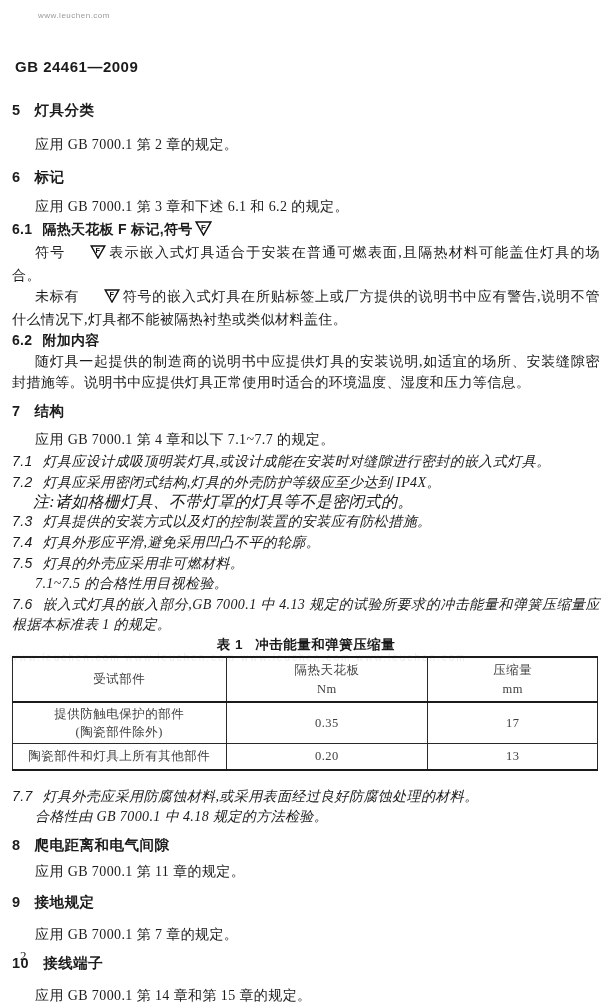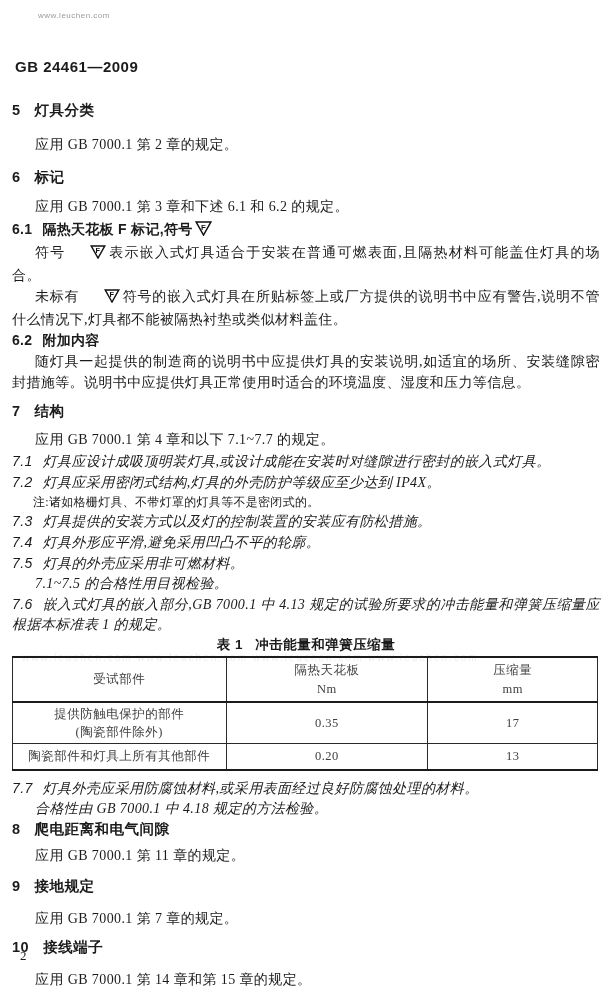--- a/index.html
+++ b/index.html
@@ -16,21 +16,21 @@
     padding: 57px 16px 16px 12px;
     background: #fff;
     border-radius: 20px;
   }
   .wm-top {
     position: absolute; top: 11px; left: 38px;
     font-family: "Liberation Sans", "DejaVu Sans", sans-serif;
     font-size: 8px; color: #9a9a9a; letter-spacing: 0.5px;
   }
   .wm-band {
-    position: absolute; top: 652px; left: 22px; width: 586px;
+    position: absolute; top: 652px; left: 10px; width: 586px;
     font-family: "Liberation Sans", "DejaVu Sans", sans-serif;
     font-size: 10px; color: rgba(60,60,60,0.10);
     letter-spacing: 2px; white-space: nowrap; overflow: hidden;
     pointer-events: none;
   }
   .doc-code {
     font-family: "Liberation Sans", "DejaVu Sans", sans-serif;
     font-weight: bold; font-size: 15px; line-height: 20px;
     letter-spacing: 0.5px; padding-left: 3px;
   }
@@ -50,22 +50,22 @@
     font-size: 14px; line-height: 21px; letter-spacing: 0.4px;
   }
   p.item { line-height: 20px; font-style: italic; }
   p.ind { text-indent: 23px; }
   p.just { text-align: justify; }
   p.item .inum {
     font-family: "Liberation Sans", "DejaVu Sans", sans-serif;
     margin-right: 10px;
   }
   p.note {
-    font-size: 12px; line-height: 18px;
-    padding-left: 21px; letter-spacing: 0.3px;
+    font-size: 16px; line-height: 18px;
+    padding-left: 21px; letter-spacing: 0.3px; font-style: italic;
   }
   .fmark { display: inline-block; vertical-align: -2px; margin: 0 2px; }
   .tbl-caption {
     text-align: center;
     font-family: "Liberation Sans", "DejaVu Sans", sans-serif;
     font-weight: bold; font-size: 13.5px; line-height: 20px;
     letter-spacing: 0.5px;
   }
   .tbl-caption .cl { margin-right: 12px; margin-top: 37px; }
   table.t1 {
@@ -165,24 +165,24 @@
       <td>17</td>
     </tr>
     <tr class="r2">
       <td>陶瓷部件和灯具上所有其他部件</td>
       <td>0.20</td>
       <td>13</td>
     </tr>
   </tbody>
     </table>
 
-  <p class="item" style="margin-top:7px"><span class="inum">7.7</span><span>灯具外壳应采用防腐蚀材料,或采用表面经过良好防腐蚀处理的材料。</span></p>
+  <p class="item" style="margin-top:15px"><span class="inum">7.7</span><span>灯具外壳应采用防腐蚀材料,或采用表面经过良好防腐蚀处理的材料。</span></p>
   <p class="item ind">合格性由 GB 7000.1 中 4.18 规定的方法检验。</p>
 
-  <h2 class="sec" style=""><span class="n">8</span><span>爬电距离和电气间隙</span></h2>
+  <h2 class="sec" style="margin-top:8px"><span class="n">8</span><span>爬电距离和电气间隙</span></h2>
   <p class="body ind" style="margin-top:5px">应用 GB 7000.1 第 11 章的规定。</p>
 
   <h2 class="sec" style="margin-top:10px"><span class="n">9</span><span>接地规定</span></h2>
   <p class="body ind" style="margin-top:11px">应用 GB 7000.1 第 7 章的规定。</p>
 
   <h2 class="sec" style="margin-top:8px"><span class="n">10</span><span>接线端子</span></h2>
   <p class="body ind" style="margin-top:11px">应用 GB 7000.1 第 14 章和第 15 章的规定。</p>
 
   <div class="pageno">2</div>
 </div>

